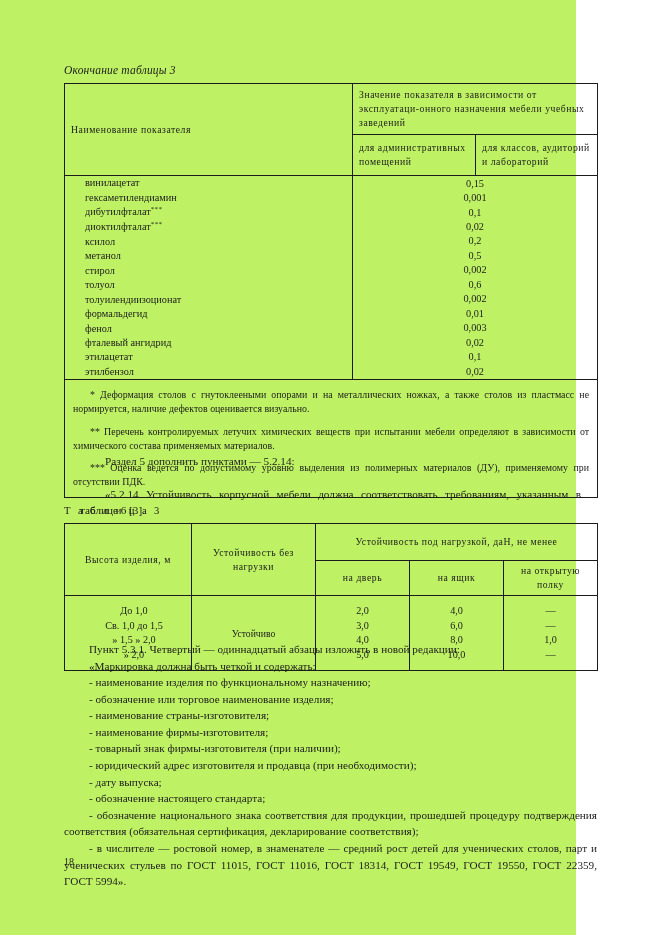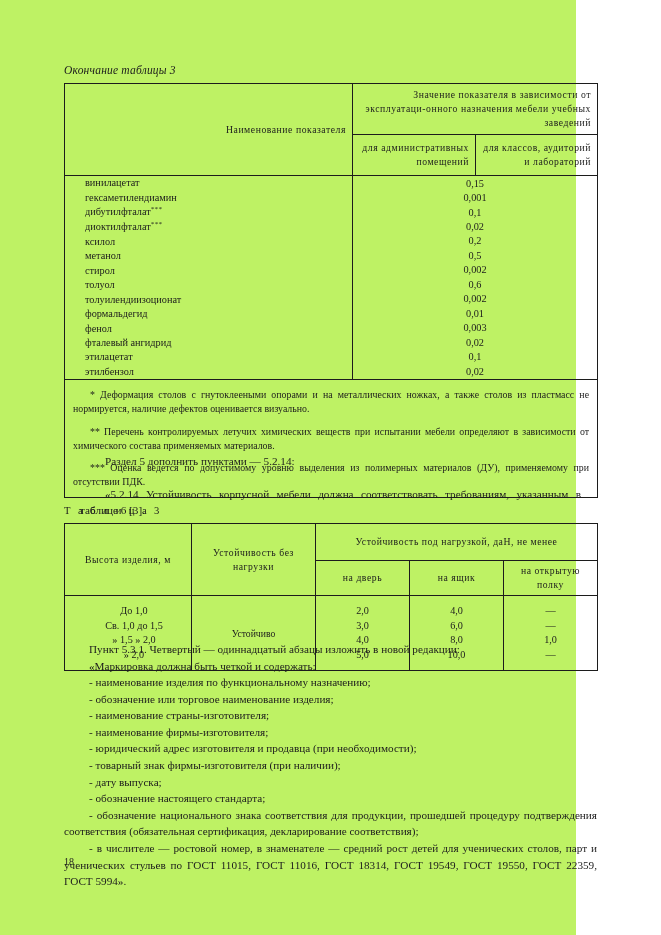--- a/index.html
+++ b/index.html
@@ -44,21 +44,21 @@
     table-layout: fixed;
     font-size: 9.7px;
   }
   .tbl3 td, .tbl3 th {
     border: 1px solid #1c1c1c;
     padding: 0;
     vertical-align: middle;
     font-weight: normal;
   }
   .tbl3 .hd {
-    text-align: right;
+    text-align: left;
     letter-spacing: 0.55px;
     line-height: 1.45;
     padding: 4px 6px;
   }
   .th-name { height: 62px; }
   .th-group { height: 29px; }
   .th-sub { height: 32px; }
 
   .body-cell {
     padding: 4px 0 5px 0;
@@ -299,22 +299,22 @@
   </table>
 
   <div class="para-block" id="para-531">
     <p class="ind">Пункт 5.3.1. Четвертый — одиннадцатый абзацы изложить в новой редакции:</p>
     <p class="ind">«Маркировка должна быть четкой и содержать:</p>
     <div id="p531-items">
         <p class="bullet">- наименование изделия по функциональному назначению;</p>
         <p class="bullet">- обозначение или торговое наименование изделия;</p>
         <p class="bullet">- наименование страны-изготовителя;</p>
         <p class="bullet">- наименование фирмы-изготовителя;</p>
+        <p class="bullet">- товарный знак фирмы-изготовителя (при наличии);</p>
         <p class="bullet">- юридический адрес изготовителя и продавца (при необходимости);</p>
-        <p class="bullet">- товарный знак фирмы-изготовителя (при наличии);</p>
         <p class="bullet">- дату выпуска;</p>
         <p class="bullet">- обозначение настоящего стандарта;</p>
       </div>
     <p class="flow">- обозначение национального знака соответствия для продукции, прошедшей процедуру подтверждения соответствия (обязательная сертификация, декларирование соответствия);</p>
     <p class="flow">- в числителе — ростовой номер, в знаменателе — средний рост детей для ученических столов, парт и ученических стульев по ГОСТ 11015, ГОСТ 11016, ГОСТ 18314, ГОСТ 19549, ГОСТ 19550, ГОСТ 22359, ГОСТ 5994».</p>
   </div>
 
   <div class="page-num">18</div>
 
 </div>

